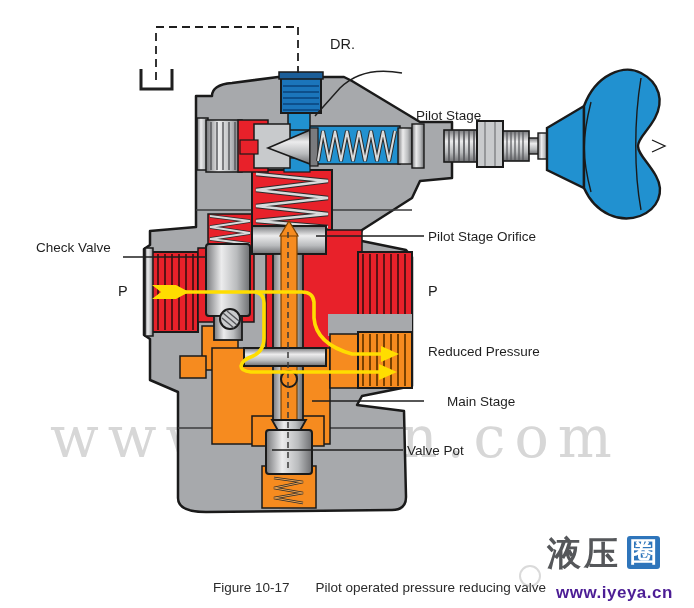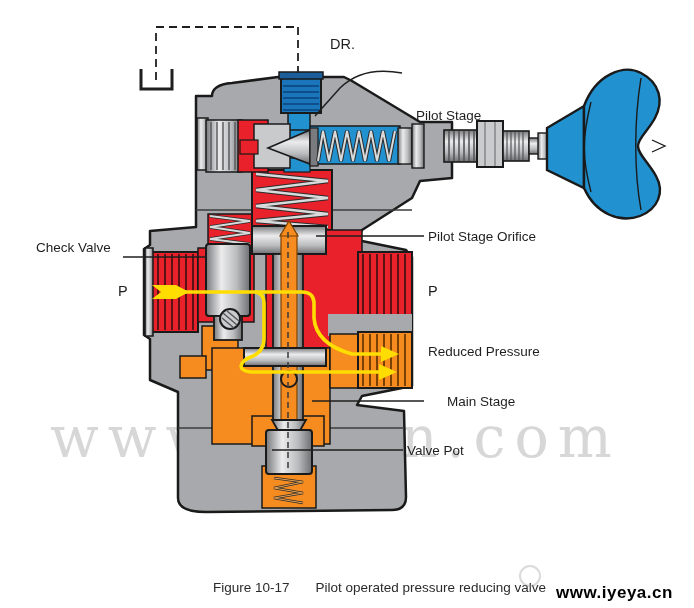--- a/index.html
+++ b/index.html
@@ -15,21 +15,21 @@
   .caption .fignum{margin-right:26px;text-align:right;}
   .wm-cn-light{position:absolute;left:508px;top:560px;z-index:2;color:rgba(140,143,146,.55);
                font-size:19px;letter-spacing:2px;white-space:nowrap;}
   .wm-ring{position:absolute;left:519px;top:565px;width:18px;height:18px;border-radius:50%;
            border:2px solid rgba(150,150,150,.35);z-index:2;}
   .logo{position:absolute;left:547px;top:536px;z-index:3;display:flex;align-items:flex-start;}
   .logo-text{font-size:34px;font-weight:bold;color:#55575a;letter-spacing:3px;line-height:1;}
   .logo-badge{margin-left:6px;width:33px;height:33px;background:#2e75bb;color:#fff;
               font-size:27px;font-weight:bold;line-height:33px;text-align:center;border-radius:3px;}
   .site{position:absolute;left:556px;top:583px;z-index:3;font-size:17px;font-weight:bold;
-        color:#000000;letter-spacing:.5px;}
+        color:#4c1d95;letter-spacing:.5px;}
 </style>
 </head>
 <body>
 
 <div class="stage">
 
   <div class="wm-center">www.docin.com</div>
 
   <svg class="diagram" width="694" height="608" viewBox="0 0 694 608">
     <defs>
@@ -191,15 +191,19 @@
   <div class="lbl big" style="left:428px;top:283px;">P</div>
   <div class="lbl" style="left:428px;top:344px;">Reduced Pressure</div>
   <div class="lbl" style="left:427px;top:394px;margin-left:20px;">Main Stage</div>
   <div class="lbl" style="left:407px;top:443px;">Valve Pot</div>
 
   <div class="caption">
     <span class="fignum">Figure 10-17</span><span>Pilot operated pressure reducing valve</span>
   </div>
 
   <div class="wm-ring"></div>
+  <div class="logo">
+    <span class="logo-text">液压</span>
+    <span class="logo-badge">圈</span>
+  </div>
   <div class="site">www.iyeya.cn</div>
 
 </div>
 
 </body></html>

